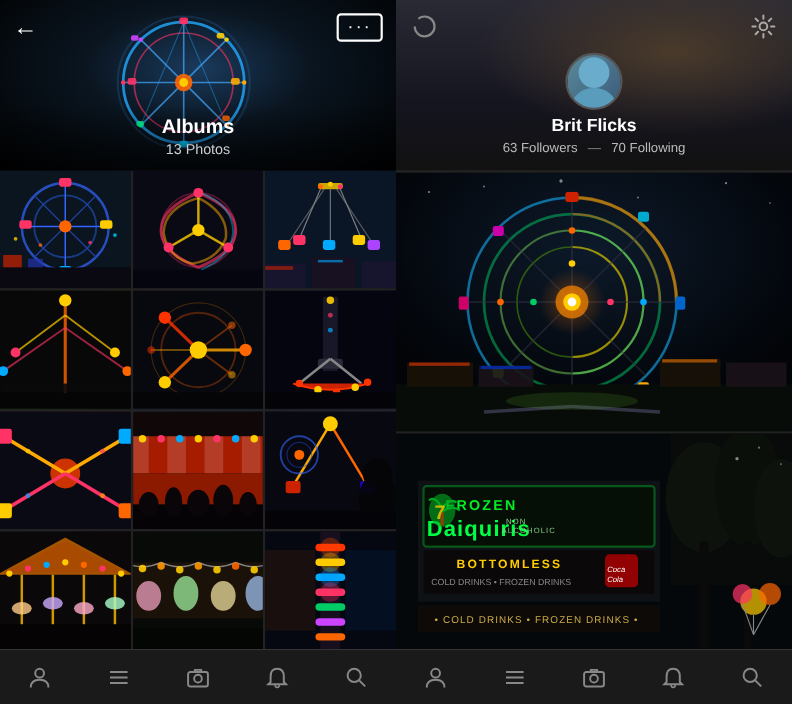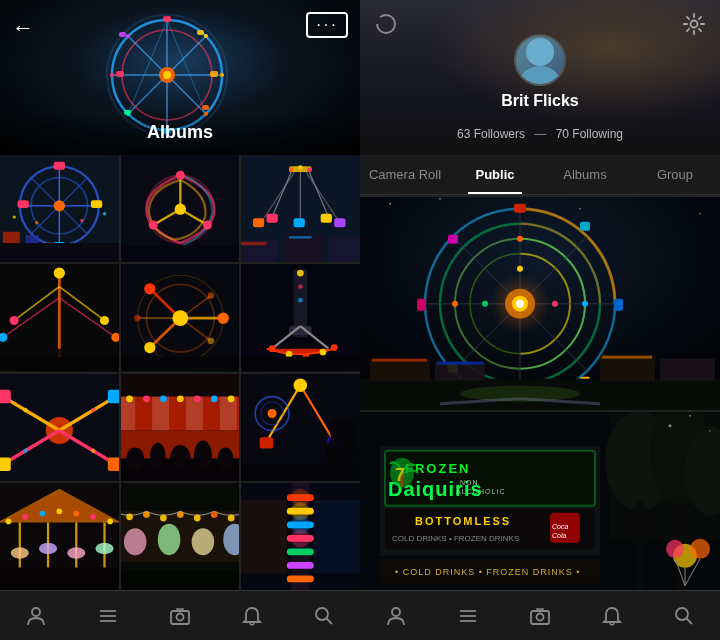--- a/index.html
+++ b/index.html
@@ -187,21 +187,21 @@
       z-index: 2;
       text-align: center;
     }
 
     .profile-stats {
       color: #bbb;
       font-size: 12px;
       position: relative;
       z-index: 2;
       text-align: left;
-      margin-top: 17px;
+      margin-top: 3px;
     }
 
     .profile-stats .dash {
       color: #888;
       margin: 0 6px;
     }
 
     .tabs-bar {
       display: flex;
       border-bottom: 1px solid #333;
@@ -331,20 +331,21 @@
         <circle cx="65" cy="120" r="2" fill="#00ccff"></circle>
         <circle cx="10" cy="65" r="2" fill="#ff3366"></circle>
         <circle cx="104" cy="26" r="2" fill="#ffcc00"></circle>
         <circle cx="104" cy="104" r="2" fill="#ff6600"></circle>
         <circle cx="26" cy="104" r="2" fill="#00ff99"></circle>
         <circle cx="26" cy="26" r="2" fill="#cc44ff"></circle>
       </svg>
     </div>
     <div class="left-header-overlay">
       <div class="album-title">Albums</div>
+      <div class="album-count">13 Photos</div>
     </div>
     <div class="back-btn">←</div>
     <div class="more-btn">···</div>
   </div>
 
   <div class="photo-grid">
 
     <div class="grid-cell cell-1">
       <svg viewBox="0 0 120 95" preserveAspectRatio="xMidYMid slice">
         <rect width="120" height="95" fill="#0a1520"></rect>
@@ -704,34 +705,20 @@
       </div>
     </div>
     <div class="profile-name">Brit Flicks</div>
     <div class="profile-stats">
       <span>63 Followers</span>
       <span class="dash">—</span>
       <span>70 Following</span>
     </div>
   </div>
 
-  <div class="tabs-bar">
-    <div class="tab-item">
-      <span>Camera Roll</span>
-    </div>
-    <div class="tab-item active">
-      <span>Public</span>
-    </div>
-    <div class="tab-item">
-      <span>Albums</span>
-    </div>
-    <div class="tab-item" style="overflow:hidden; white-space:nowrap;">
-      <span>Group</span>
-    </div>
-  </div>
 
   <div class="right-content">
 
     <div class="main-photo">
       <svg width="100%" height="100%" viewBox="0 0 360 240" preserveAspectRatio="xMidYMid slice">
 
         <rect width="360" height="240" fill="#050a10"></rect>
 
         <rect width="360" height="240" fill="url(#skygrad)"></rect>
         <defs>

